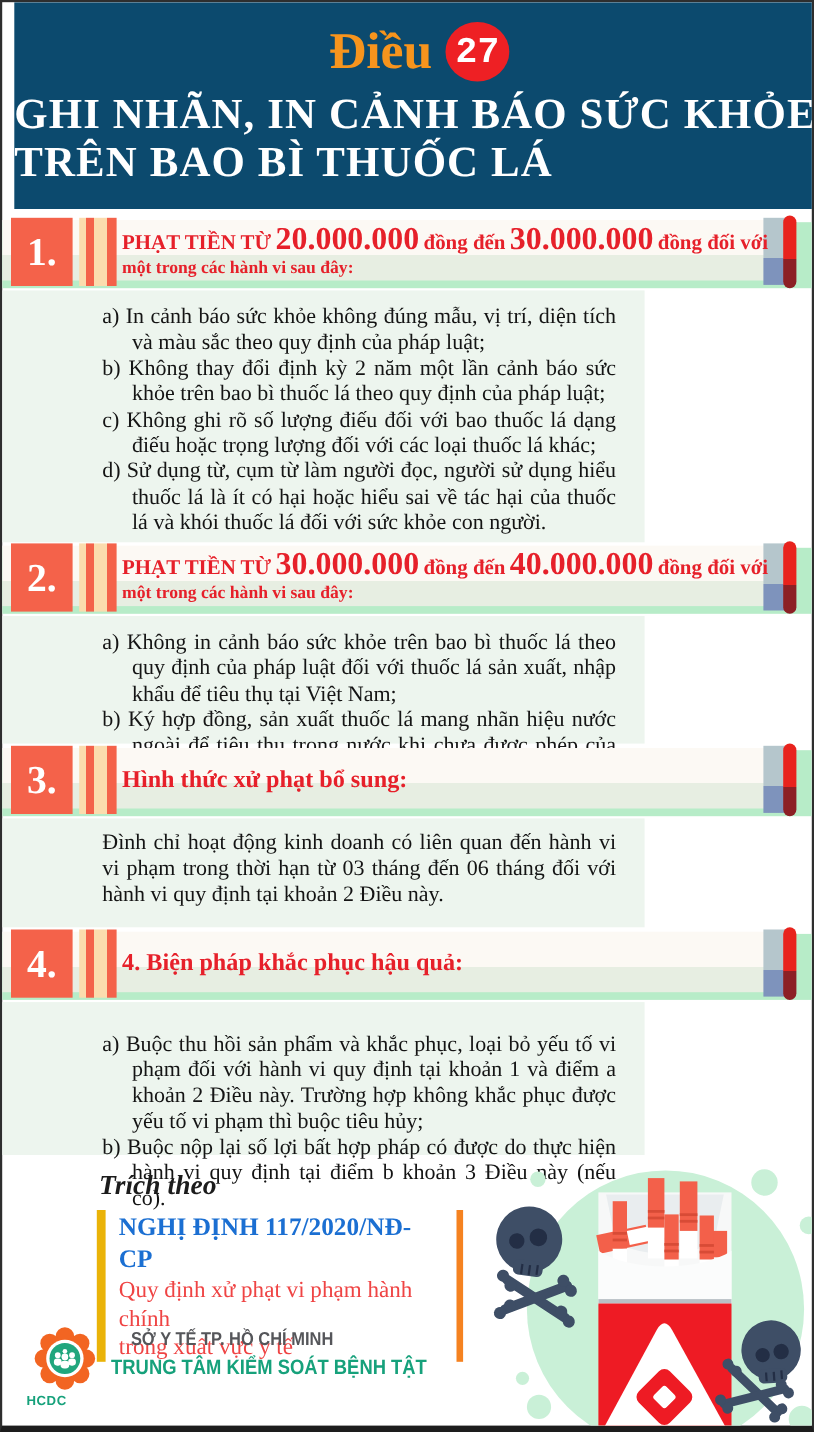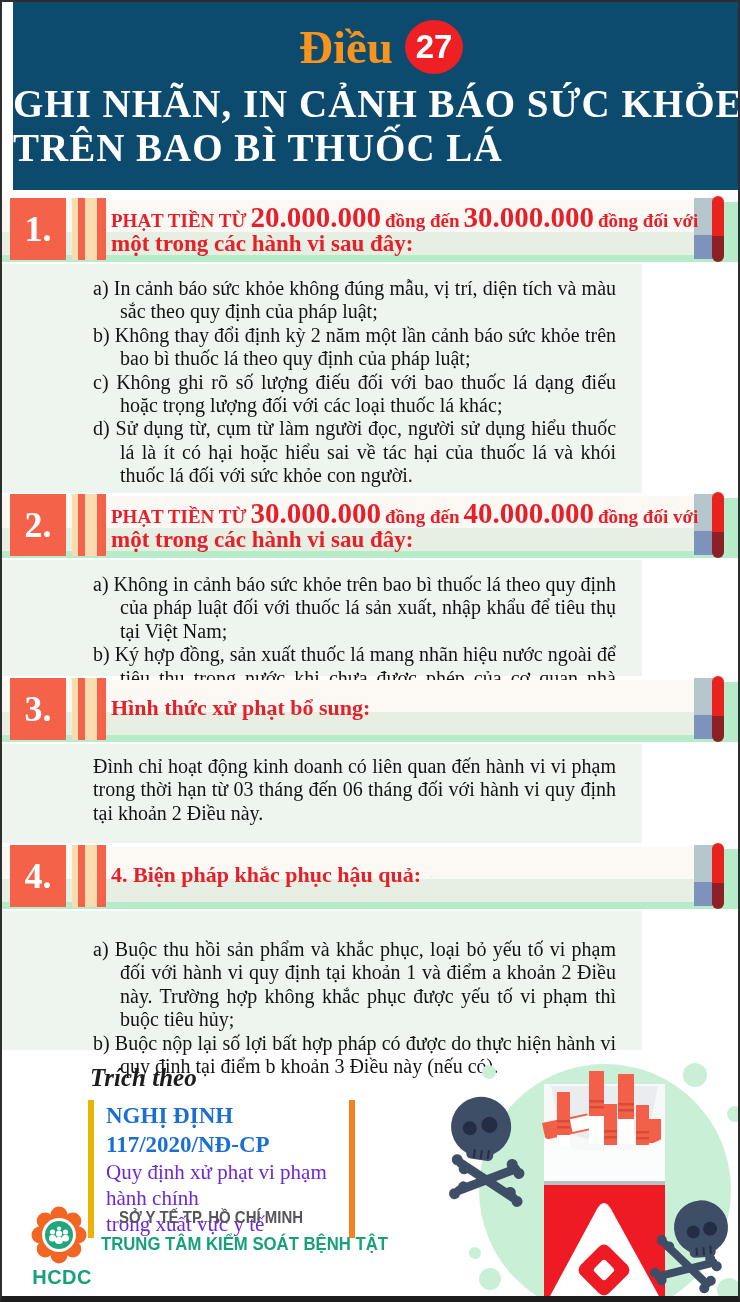--- a/index.html
+++ b/index.html
@@ -14,63 +14,63 @@
     border-top:2px solid #2e2e2e;
     border-bottom:6px solid #1d1d1d;
     overflow:hidden;
     font-family:"Liberation Serif","DejaVu Serif",serif;
   }
   
   .banner{position:absolute;left:0;top:0;width:736px;height:188px;background:#0c4a6e;margin-left:11px;}
   .banner-line1{display:flex;align-items:center;justify-content:center;gap:12px;padding-top:18px;}
   .article-label{font-weight:bold;font-size:47px;color:#f7941d;}
   .num-badge{width:58px;height:54px;border-radius:50%;background:#ee2024;display:flex;align-items:center;justify-content:center;}
-  .num-badge span{color:#ffffff;font-weight:bold;font-size:33px;font-family:Liberation Sans, sans-serif;}
+  .num-badge span{color:#ffffff;font-weight:bold;font-size:33px;font-family:Liberation Mono, monospace;}
   .title-rest{font-weight:bold;font-size:49px;color:#f8d94e;}
   .banner-line2,.banner-line3{color:#ffffff;font-weight:bold;font-size:39px;letter-spacing:1px;line-height:44px;}
   .banner-line2{margin-top:8px;}
   
   .sec{position:absolute;left:0;width:736px;height:68px;}
   .underlay{position:absolute;left:0;right:0;top:6px;height:60px;background:#b7ecc8;}
   .whitebar{position:absolute;left:0;top:4px;width:698px;height:55px;
     background:linear-gradient(180deg,#fcf9f4 0 58%,#e7eee2 58% 100%);}
   .numbox{position:absolute;left:8px;top:2px;width:56px;height:62px;background:#f4624a;
     display:flex;align-items:center;justify-content:center;color:#fff;font-weight:bold;font-size:36px;}
   .stripes{position:absolute;left:70px;top:2px;width:34px;height:62px;
     background:linear-gradient(90deg,#fbdcae 0 6px,#f4624a 6px 13px,#fbdcae 13px 25px,#f4624a 25px 34px);}
   .bluebar{position:absolute;left:692px;top:2px;width:22px;height:61px;
     background:linear-gradient(180deg,#b5c6cc 0 60%,#7e93bc 60% 100%);}
   .redpill{position:absolute;left:710px;top:0;width:12px;height:66px;border-radius:6px;
     background:linear-gradient(180deg,#e8231d 0 60%,#8c2025 60% 100%);}
   .bartext{position:absolute;left:109px;top:6px;width:580px;color:#e6202a;white-space:nowrap;}
   .ft{font-weight:bold;font-size:19px;}
   .amt{font-weight:bold;font-size:29px;}
   .fine1{height:31px;line-height:31px;}
-  .fine2{font-weight:bold;font-size:23px;line-height:22px;}
+  .fine2{font-weight:bold;font-size:16px;line-height:22px;}
   .simpletitle{position:absolute;left:109px;top:4px;height:55px;display:flex;align-items:center;
     color:#e6202a;font-weight:bold;font-size:22px;}
   
-  .body{position:absolute;left:0;width:640px;background:#edf5ee;box-sizing:border-box;
+  .body{position:absolute;left:0;width:584px;background:#edf5ee;box-sizing:border-box;
     padding:13px 26px 0 91px;}
   .body p{margin:0;font-size:20px;line-height:23.4px;color:#141414;text-align:justify;
     padding-left:27px;text-indent:-27px;}
   .body p.noind{padding-left:0;text-indent:0;font-family:Liberation Serif, serif;}
   
   .trich{position:absolute;left:88px;top:1062px;font-weight:bold;font-style:italic;font-size:25px;color:#1c1c1c;}
-  .quote{position:absolute;left:86px;top:1098px;width:267px;box-sizing:border-box;
-    border-left:6px solid #eab308;border-right:6px solid #f58220;padding:1px 12px;}
+  .quote{position:absolute;left:86px;top:1098px;width:333px;box-sizing:border-box;
+    border-left:8px solid #eab308;border-right:6px solid #f58220;padding:1px 12px;}
   .decree{color:#1b6fd2;font-weight:bold;font-size:23px;line-height:29px;}
-  .desc{font-size:21px;line-height:26px;color:#6d28d9;}
+  .desc{font-size:21px;line-height:26px;color:#ef4444;}
   .org{position:absolute;left:84px;top:1206px;width:250px;text-align:center;
     font-family:"Liberation Sans","DejaVu Sans",sans-serif;}
   .org1{font-weight:bold;font-size:17px;color:#55565a;transform:scaleX(0.88);transform-origin:center;white-space:nowrap;}
   .org2{font-weight:bold;font-size:19px;color:#16a17b;margin-top:5px;transform:scaleX(0.88);transform-origin:center;white-space:nowrap;}
   .hcdc-logo{position:absolute;left:26px;top:1204px;}
-  .hcdc-text{position:absolute;left:22px;top:1264px;width:68px;text-align:right;
-    font-family:"Liberation Sans","DejaVu Sans",sans-serif;font-weight:bold;font-size:20px;
+  .hcdc-text{position:absolute;left:22px;top:1264px;width:68px;text-align:left;
+    font-family:"Liberation Sans","DejaVu Sans",sans-serif;font-weight:bold;font-size:12px;
     letter-spacing:0.5px;color:#16a17b;}
   .illu{position:absolute;left:420px;top:1040px;}
 </style>
 </head>
 <body>
 
 <div class="page">
 
   <div class="banner">
     <div class="banner-line1">

